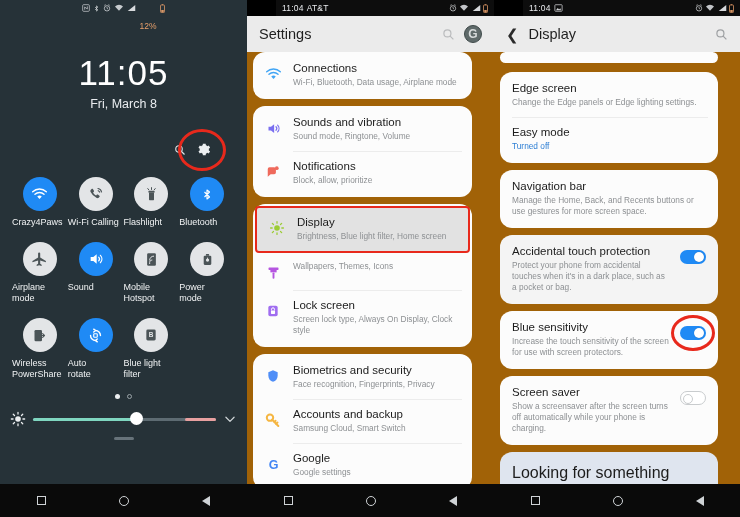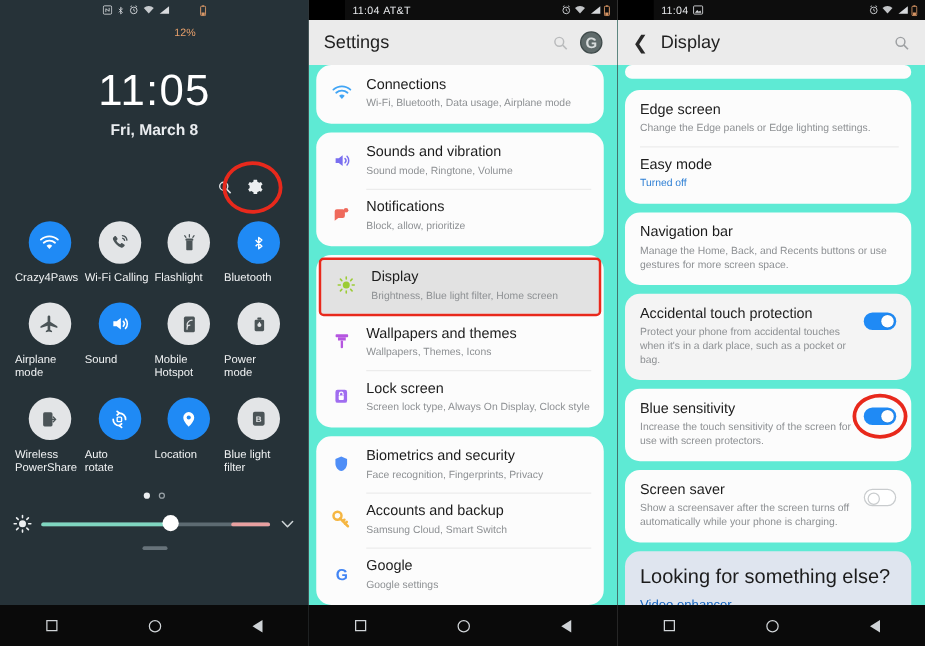--- a/index.html
+++ b/index.html
@@ -23,21 +23,21 @@
   .sb-dark { background: #263238; justify-content: center; }
   .sb-black { background: #0d0d0d; justify-content: space-between; margin-left: 29px; }
   .sb-left { display: flex; align-items: center; gap: 3px; font-size: 8.5px; letter-spacing:.2px; }
   .sb-right { display: flex; align-items: center; gap: 2.5px; }
   .sicon { display:inline-block; opacity:.92; }
   .batt { color: #e8a06b; margin-top: 36px; }
 
   
   .clock-wrap { text-align: center; margin-top: 39px; }
   .clock { font-size: 35px; color: #fff; font-weight: 300; letter-spacing: 1px; line-height: 1; }
-  .cdate { font-size: 12.5px; color: #e9ecef; margin-top: 7px; font-weight: 700; }
+  .cdate { font-size: 12.5px; color: #e9ecef; margin-top: 7px; font-weight: 400; }
 
   .toprow { position: relative; height: 46px; margin-top: 16px; }
   .toprow .srch {
     position: absolute; left: 174px; top: 17px;
     width: 12px; height: 12px; opacity: .95;
   }
   .toprow .gear {
     position: absolute; left: 196px; top: 15px;
     width: 15px; height: 15px;
   }
@@ -97,41 +97,41 @@
     display: flex; align-items: center; justify-content: space-around;
   }
   .nav-sq { width: 9px; height: 9px; border: 1.4px solid #cfd3d6; }
   .nav-ci { width: 10px; height: 10px; border: 1.4px solid #cfd3d6; border-radius: 50%; }
   .nav-tr {
     width: 0; height: 0; border-top: 5.5px solid transparent;
     border-bottom: 5.5px solid transparent; border-right: 8px solid #cfd3d6;
   }
 
   
-  .scr-body { position: absolute; top: 16px; bottom: 33px; left: 0; right: 0; background: #5eead4; overflow: hidden; }
+  .scr-body { position: absolute; top: 16px; bottom: 33px; left: 0; right: 0; background: #a16207; overflow: hidden; }
   .appbar {
     height: 36px; display: flex; align-items: center;
     padding: 0 12px; background: #ebebeb;
   }
   .appbar-title { font-size: 14.5px; color: #1f1f1f; font-weight: 400; }
   .appbar-spacer { flex: 1; }
   .backchev {
     font-size: 15px; color: #2a2a2a; margin-right: 10px; line-height: 1;
   }
   .avatar {
     width: 18px; height: 18px; border-radius: 50%;
     background: #5f6a6a; color: #d8dcdc;
     font-size: 12px; font-weight: bold;
     display: flex; align-items: center; justify-content: center;
     border: 1.5px solid #3f4a4a;
   }
 
   .card {
     background: #fcfcfc; border-radius: 12px;
-    margin: 0 11px 7px 6px; padding: 2px 0;
+    margin: 0 22px 7px 6px; padding: 2px 0;
   }
   .card.flat { background: #f4f4f4; }
   .card.stub { height: 11px; margin-bottom: 9px; padding: 0; }
 
   .srow { display: flex; padding: 7px 10px; align-items: flex-start; gap: 10px; }
   .sicon-box {
     width: 20px; min-width: 20px; height: 20px; margin-top: 3px;
     display: flex; align-items: center; justify-content: center;
   }
   .stext { flex: 1; padding-bottom: 2px; }
@@ -319,29 +319,20 @@
         </div>
         <div class="tile">
           <div class="tcirc t-on">
             <svg width="17" height="17" viewBox="0 0 24 24">
                 <path d="M12 5a7 7 0 0 1 7 7M12 19a7 7 0 0 1-7-7" fill="none" stroke="#fff" stroke-width="2" stroke-linecap="round"></path>
                 <path d="M9.5 3l2.5 2-2.5 2M14.5 21L12 19l2.5-2" fill="none" stroke="#fff" stroke-width="2" stroke-linecap="round" stroke-linejoin="round"></path>
                 <rect x="9.5" y="9.5" width="5" height="5" rx="1" fill="none" stroke="#fff" stroke-width="1.6"></rect>
               </svg>
           </div>
           <div class="tlabel">Auto<br>rotate</div>
-        </div>
-        <div class="tile">
-          <div class="tcirc t-on">
-            <svg width="14" height="17" viewBox="0 0 24 24">
-                <path d="M12 2a7.5 7.5 0 0 0-7.5 7.5C4.5 15.5 12 22 12 22s7.5-6.5 7.5-12.5A7.5 7.5 0 0 0 12 2z" fill="#fff"></path>
-                <circle cx="12" cy="9.4" r="2.8" fill="#1f8af5"></circle>
-              </svg>
-          </div>
-          <div class="tlabel">Location</div>
         </div>
         <div class="tile">
           <div class="tcirc t-off">
             <svg width="14" height="16" viewBox="0 0 24 24">
                 <rect x="4" y="2.5" width="16" height="19" rx="2.5" fill="#4b5457"></rect>
                 <text x="12" y="16" font-size="11" font-family="Liberation Sans, sans-serif" fill="#e3e5e7" text-anchor="middle" font-weight="bold">B</text>
               </svg>
           </div>
           <div class="tlabel">Blue light<br>filter</div>
         </div>
@@ -482,21 +473,20 @@
         </div>
         <div class="srow">
           <div class="sicon-box">
             <svg width="15" height="16" viewBox="0 0 24 24">
                 <rect x="4" y="3" width="16" height="4" rx="1" fill="#b556e0"></rect>
                 <path d="M7 7h10v4H7z" fill="#b556e0"></path>
                 <rect x="10.5" y="11" width="3" height="10" rx="1.4" fill="#b556e0"></rect>
               </svg>
           </div>
           <div class="stext">
-            <div class="stitle">Wallpapers and themes</div>
             <div class="ssub">Wallpapers, Themes, Icons</div>
           </div>
         </div>
         <div class="divider-line"></div>
         <div class="srow">
           <div class="sicon-box">
             <svg width="14" height="16" viewBox="0 0 24 24">
                 <rect x="4" y="3" width="16" height="18" rx="3" fill="#a06df0"></rect>
                 <path d="M9.5 11V9a2.5 2.5 0 0 1 5 0v2" fill="none" stroke="#fff" stroke-width="1.7"></path>
                 <rect x="8.5" y="11" width="7" height="6" rx="1.2" fill="#fff"></rect>

